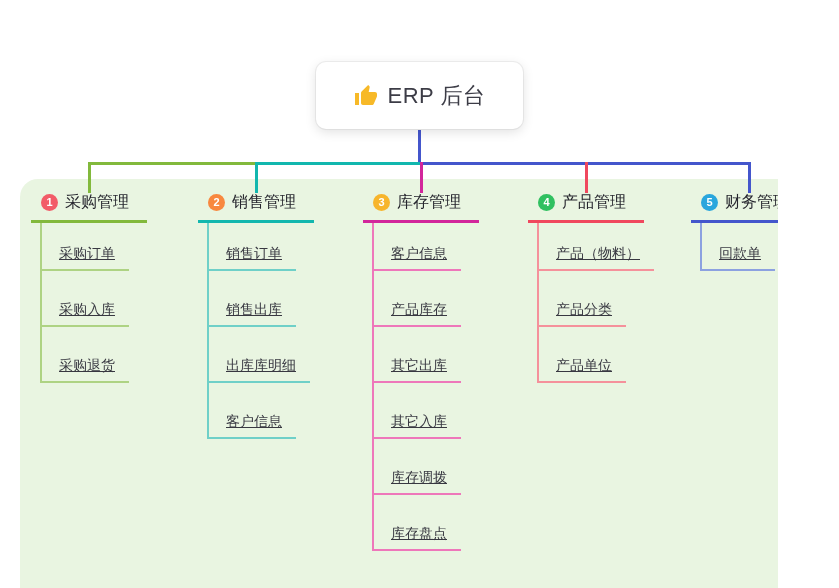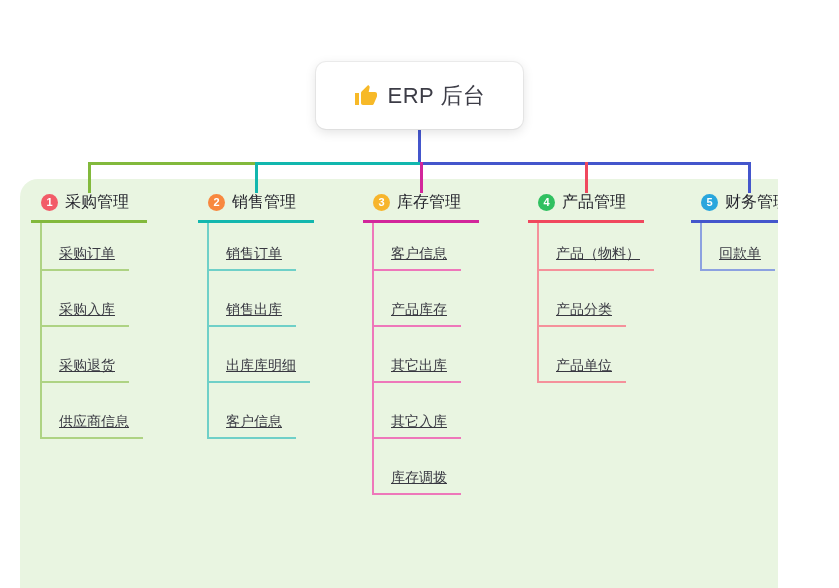--- a/index.html
+++ b/index.html
@@ -69,21 +69,20 @@
   <div id="branches">
       <div class="branch" style="left: 31px;">
         <div class="branch-header" style="border-bottom-color: rgb(130, 185, 60);">
           <span class="badge" style="background: rgb(242, 92, 104);">1</span>
           <span class="branch-title">采购管理</span>
         </div>
         <div class="kids" style="border-left-color: rgb(174, 211, 131);">
           <div class="kid" style="border-bottom-color: rgb(174, 211, 131);">采购订单</div>
           <div class="kid" style="border-bottom-color: rgb(174, 211, 131);">采购入库</div>
           <div class="kid" style="border-bottom-color: rgb(174, 211, 131);">采购退货</div>
-          <div class="kid" style="border-bottom-color: rgb(174, 211, 131);">供应商信息</div>
         </div>
       </div>
       <div class="branch" style="left: 198px;">
         <div class="branch-header" style="border-bottom-color: rgb(18, 183, 174);">
           <span class="badge" style="background: rgb(248, 136, 63);">2</span>
           <span class="branch-title">销售管理</span>
         </div>
         <div class="kids" style="border-left-color: rgb(111, 208, 200);">
           <div class="kid" style="border-bottom-color: rgb(111, 208, 200);">销售订单</div>
           <div class="kid" style="border-bottom-color: rgb(111, 208, 200);">销售出库</div>
@@ -95,20 +94,21 @@
         <div class="branch-header" style="border-bottom-color: rgb(210, 38, 155);">
           <span class="badge" style="background: rgb(247, 181, 44);">3</span>
           <span class="branch-title">库存管理</span>
         </div>
         <div class="kids" style="border-left-color: rgb(238, 119, 186);">
           <div class="kid" style="border-bottom-color: rgb(238, 119, 186);">客户信息</div>
           <div class="kid" style="border-bottom-color: rgb(238, 119, 186);">产品库存</div>
           <div class="kid" style="border-bottom-color: rgb(238, 119, 186);">其它出库</div>
           <div class="kid" style="border-bottom-color: rgb(238, 119, 186);">其它入库</div>
           <div class="kid" style="border-bottom-color: rgb(238, 119, 186); text-align: center;">库存调拨</div>
+          <div class="kid" style="border-bottom-color: rgb(238, 119, 186);">库存盘点</div>
         </div>
       </div>
       <div class="branch" style="left: 528px;">
         <div class="branch-header" style="border-bottom-color: rgb(240, 72, 94);">
           <span class="badge" style="background: rgb(48, 192, 96);">4</span>
           <span class="branch-title">产品管理</span>
         </div>
         <div class="kids" style="border-left-color: rgb(245, 145, 155);">
           <div class="kid" style="border-bottom-color: rgb(245, 145, 155);">产品（物料）</div>
           <div class="kid" style="border-bottom-color: rgb(245, 145, 155);">产品分类</div>

